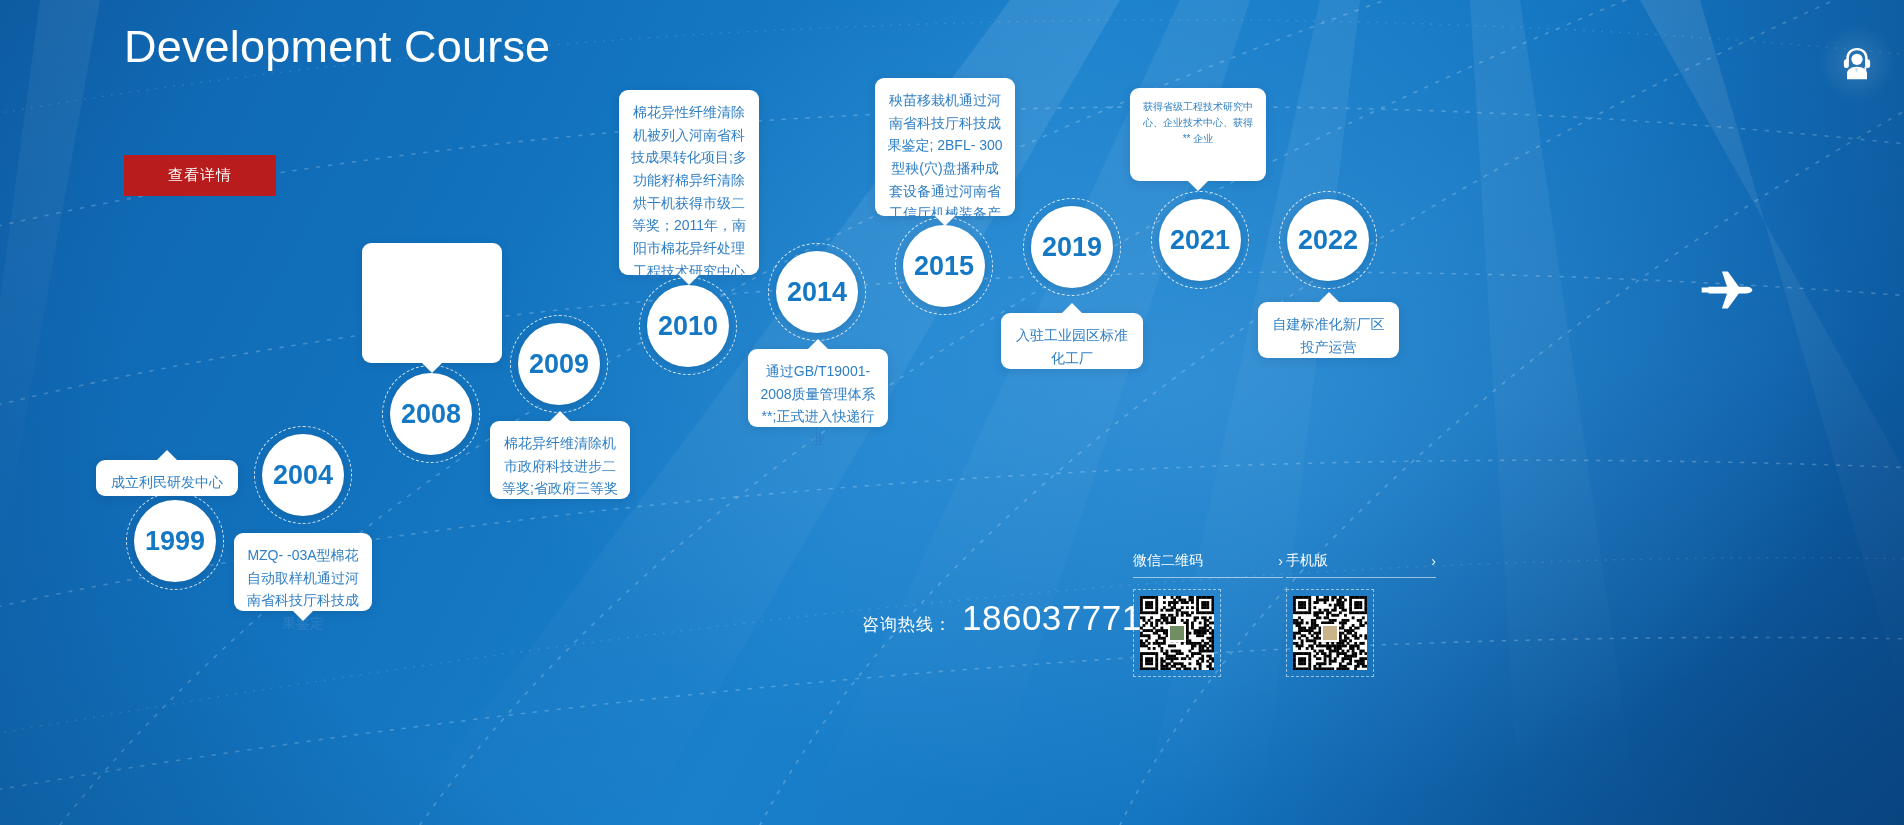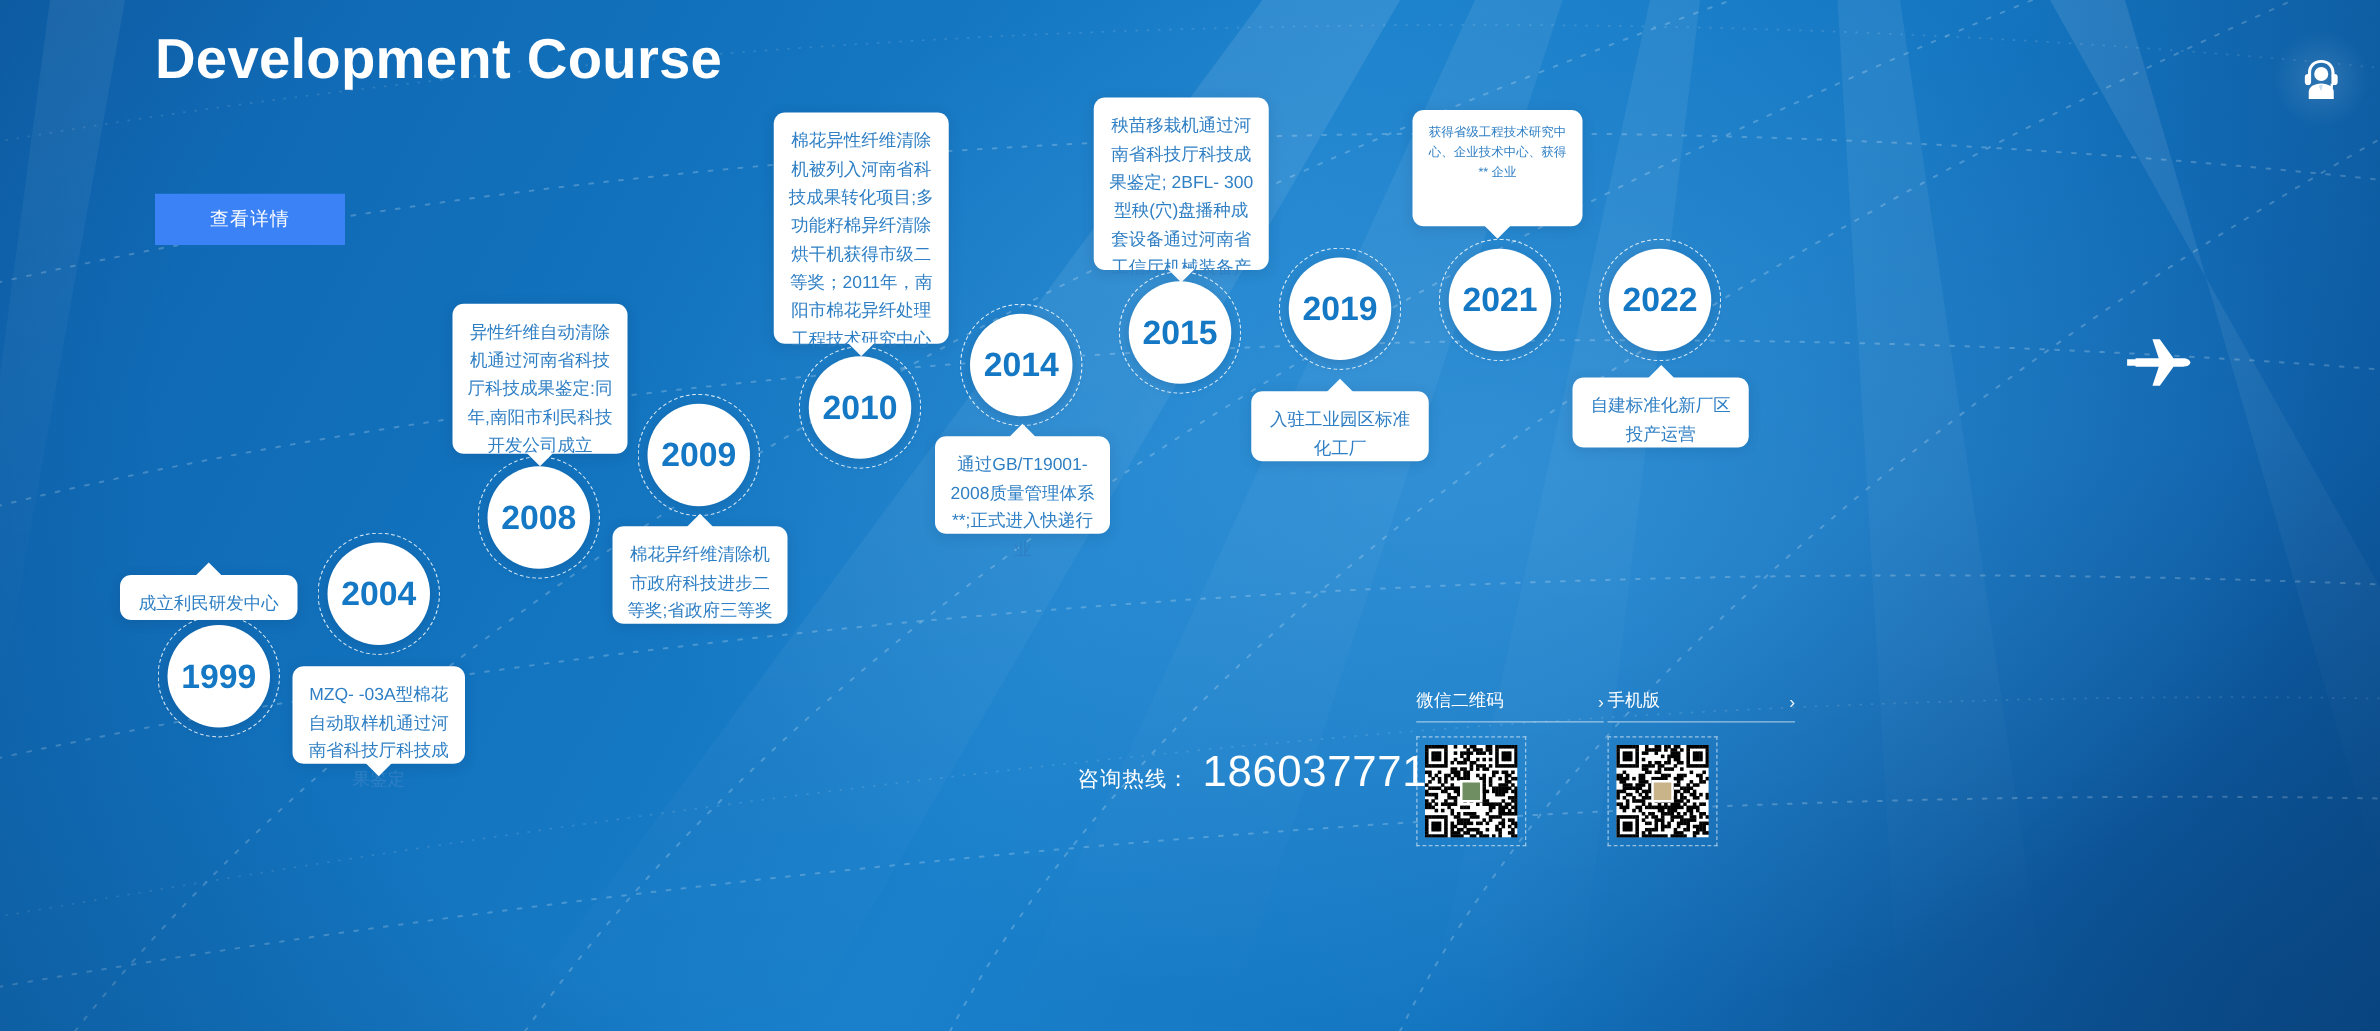--- a/index.html
+++ b/index.html
@@ -23,30 +23,30 @@
     position:absolute;inset:0;
     background:radial-gradient(ellipse 1500px 1000px at 50% 40%, rgba(0,0,0,0) 55%, rgba(3,45,88,0.40) 100%);
     pointer-events:none;
   }
   .bg-arcs{position:absolute;inset:0;pointer-events:none;opacity:.55;}
   .bg-rays{position:absolute;inset:0;pointer-events:none;}
 
   
   .head{position:absolute;left:124px;top:18px;}
   .head .en{
-    font-size:45px;line-height:58px;color:#ffffff;font-weight:700;
+    font-size:45px;line-height:58px;color:#ffffff;font-weight:400;
     letter-spacing:0.2px;white-space:nowrap;
   }
   .head .cn{
     font-size:31px;line-height:44px;color:#ffffff;font-weight:400;
     margin-top:6px;letter-spacing:2px;white-space:nowrap;
   }
   .cta{
     position:absolute;left:124px;top:155px;width:152px;height:41px;
-    background:#3b82f6;color:#ffffff;font-size:15px;
+    background:#b91c1c;color:#ffffff;font-size:15px;
     display:flex;align-items:center;justify-content:center;
     border:0;cursor:pointer;letter-spacing:1px;
   }
 
   
   .node{position:absolute;}
   .circ{
     position:absolute;border-radius:50%;background:#ffffff;
     display:flex;align-items:center;justify-content:center;
     color:#1578c4;font-weight:700;
@@ -195,21 +195,20 @@
           <i class="tip"></i>
           <div>MZQ- -03A型棉花自动取样机通过河南省科技厅科技成果鉴定</div>
         </div>
         <div class="circ" style="left: 262px; top: 434px; width: 82px; height: 82px; font-size: 27px;">
           <span>2004</span>
         </div>
       </div>
       <div class="node">
         <div class="card below" style="left: 362px; top: 243px; width: 140px; height: 120px; font-size: 14px;">
           <i class="tip"></i>
-          <div>异性纤维自动清除机通过河南省科技厅科技成果鉴定:同年,南阳市利民科技开发公司成立</div>
         </div>
         <div class="circ" style="left: 390px; top: 373px; width: 82px; height: 82px; font-size: 27px; align-items: center;">
           <span>2008</span>
         </div>
       </div>
       <div class="node">
         <div class="card above" style="left: 490px; top: 421px; width: 140px; height: 78px; font-size: 14px;">
           <i class="tip"></i>
           <div>棉花异纤维清除机市政府科技进步二等奖;省政府三等奖</div>
         </div>

